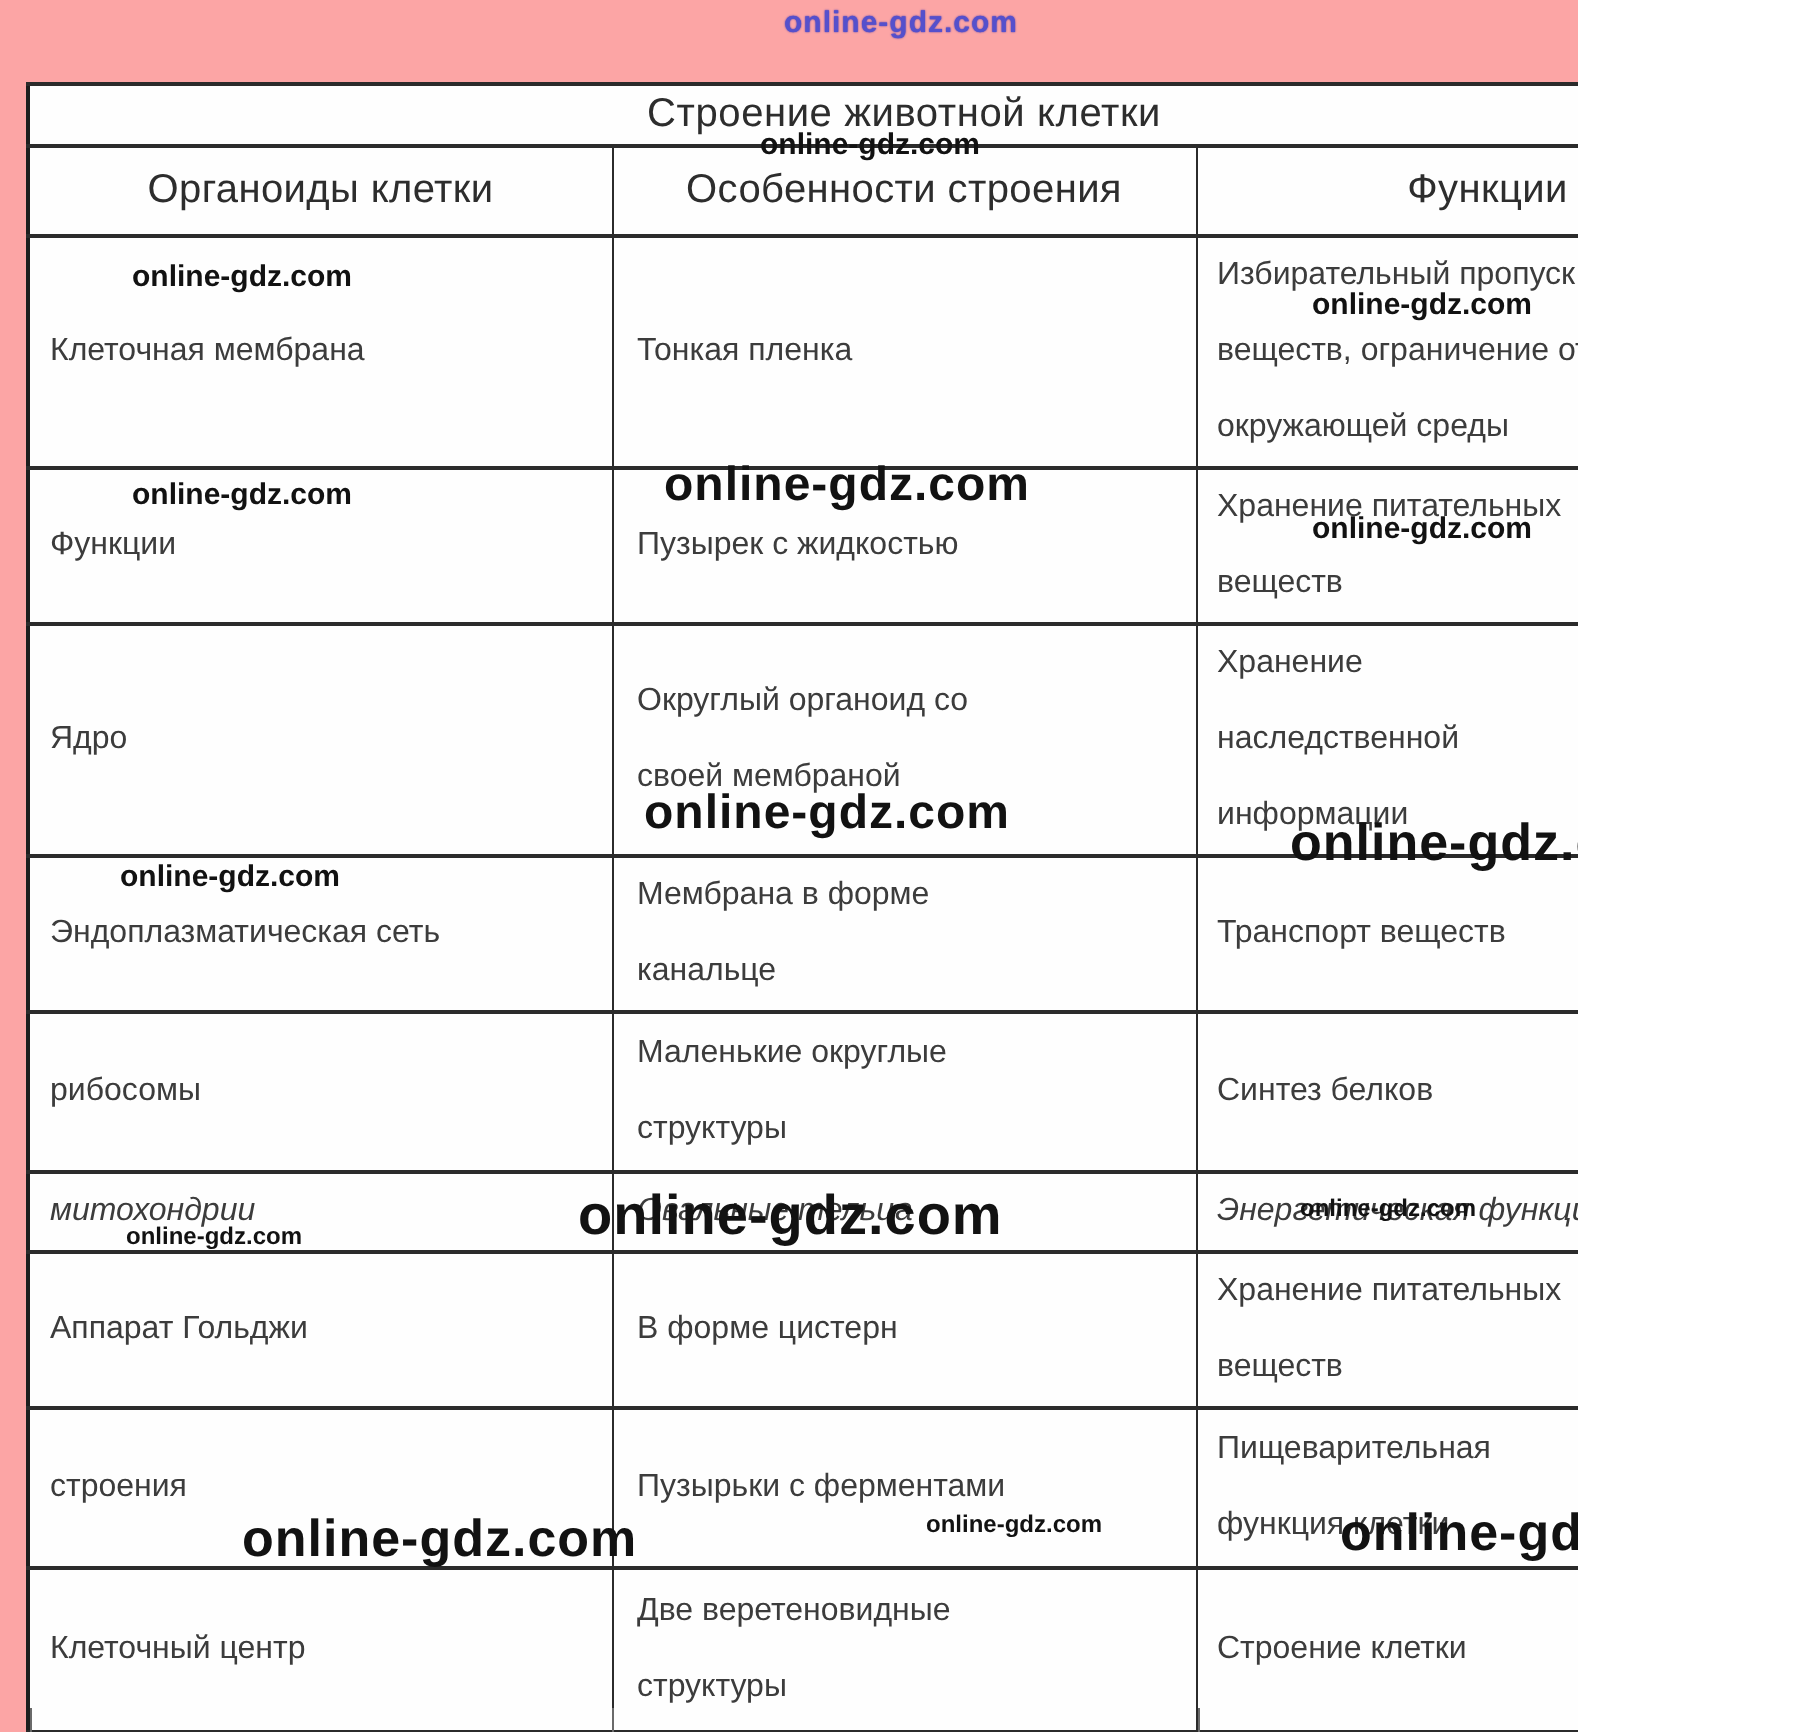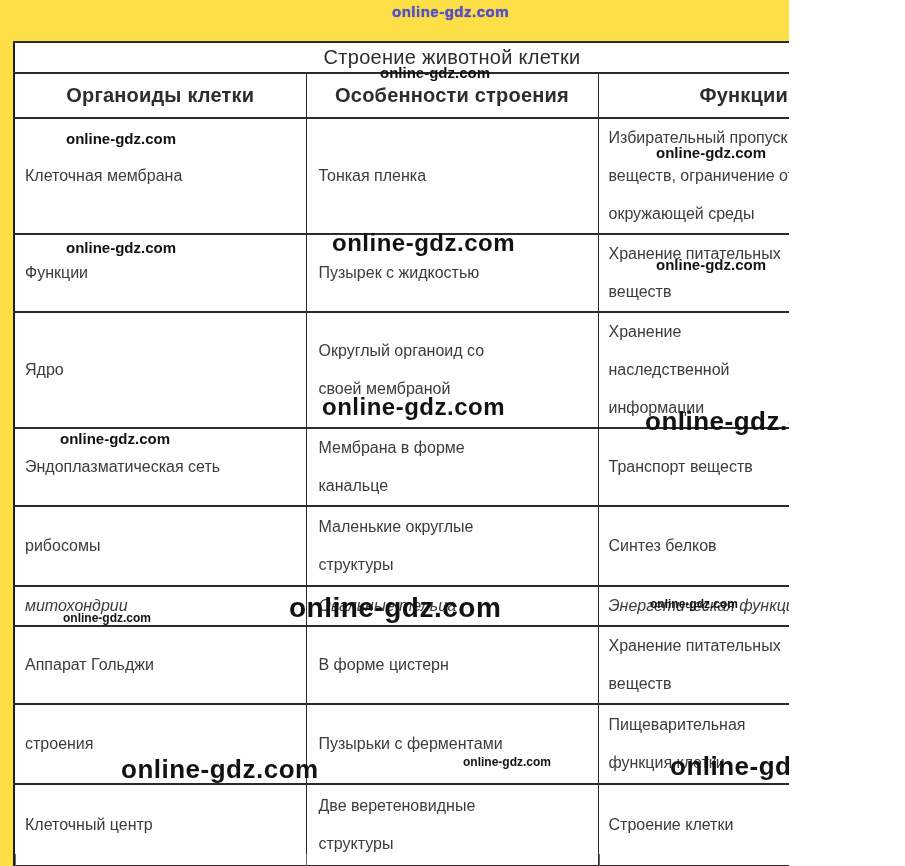--- a/index.html
+++ b/index.html
@@ -1,20 +1,20 @@
 <!DOCTYPE html>
 <html><head>
 <meta charset="utf-8">
 <style>
   html, body { margin: 0; padding: 0; background: #ffffff; }
   .page {
     position: relative;
     width: 789px;
     height: 866px;
-    background: #fde047;
+    background: #fca5a5;
     font-family: "Liberation Sans", sans-serif;
     overflow: hidden;
   }
   table.main-table {
     position: absolute;
     left: 13px;
     top: 41px;
     width: 878px;
     border-collapse: collapse;
     table-layout: fixed;
@@ -33,21 +33,21 @@
     font-size: 20px;
     font-weight: normal;
     text-align: center;
     color: #2d2d2d;
     letter-spacing: 0.3px;
     border-bottom: 1px solid #2b2b2b;
   }
   .header-row th {
     height: 41px;
     font-size: 20px;
-    font-weight: bold;
+    font-weight: normal;
     text-align: center;
     color: #2d2d2d;
     letter-spacing: 0.2px;
   }
   .main-table td {
     font-size: 16px;
     color: #3c3c3c;
     line-height: 38px;
     vertical-align: middle;
     padding: 0 6px 0 10px;

